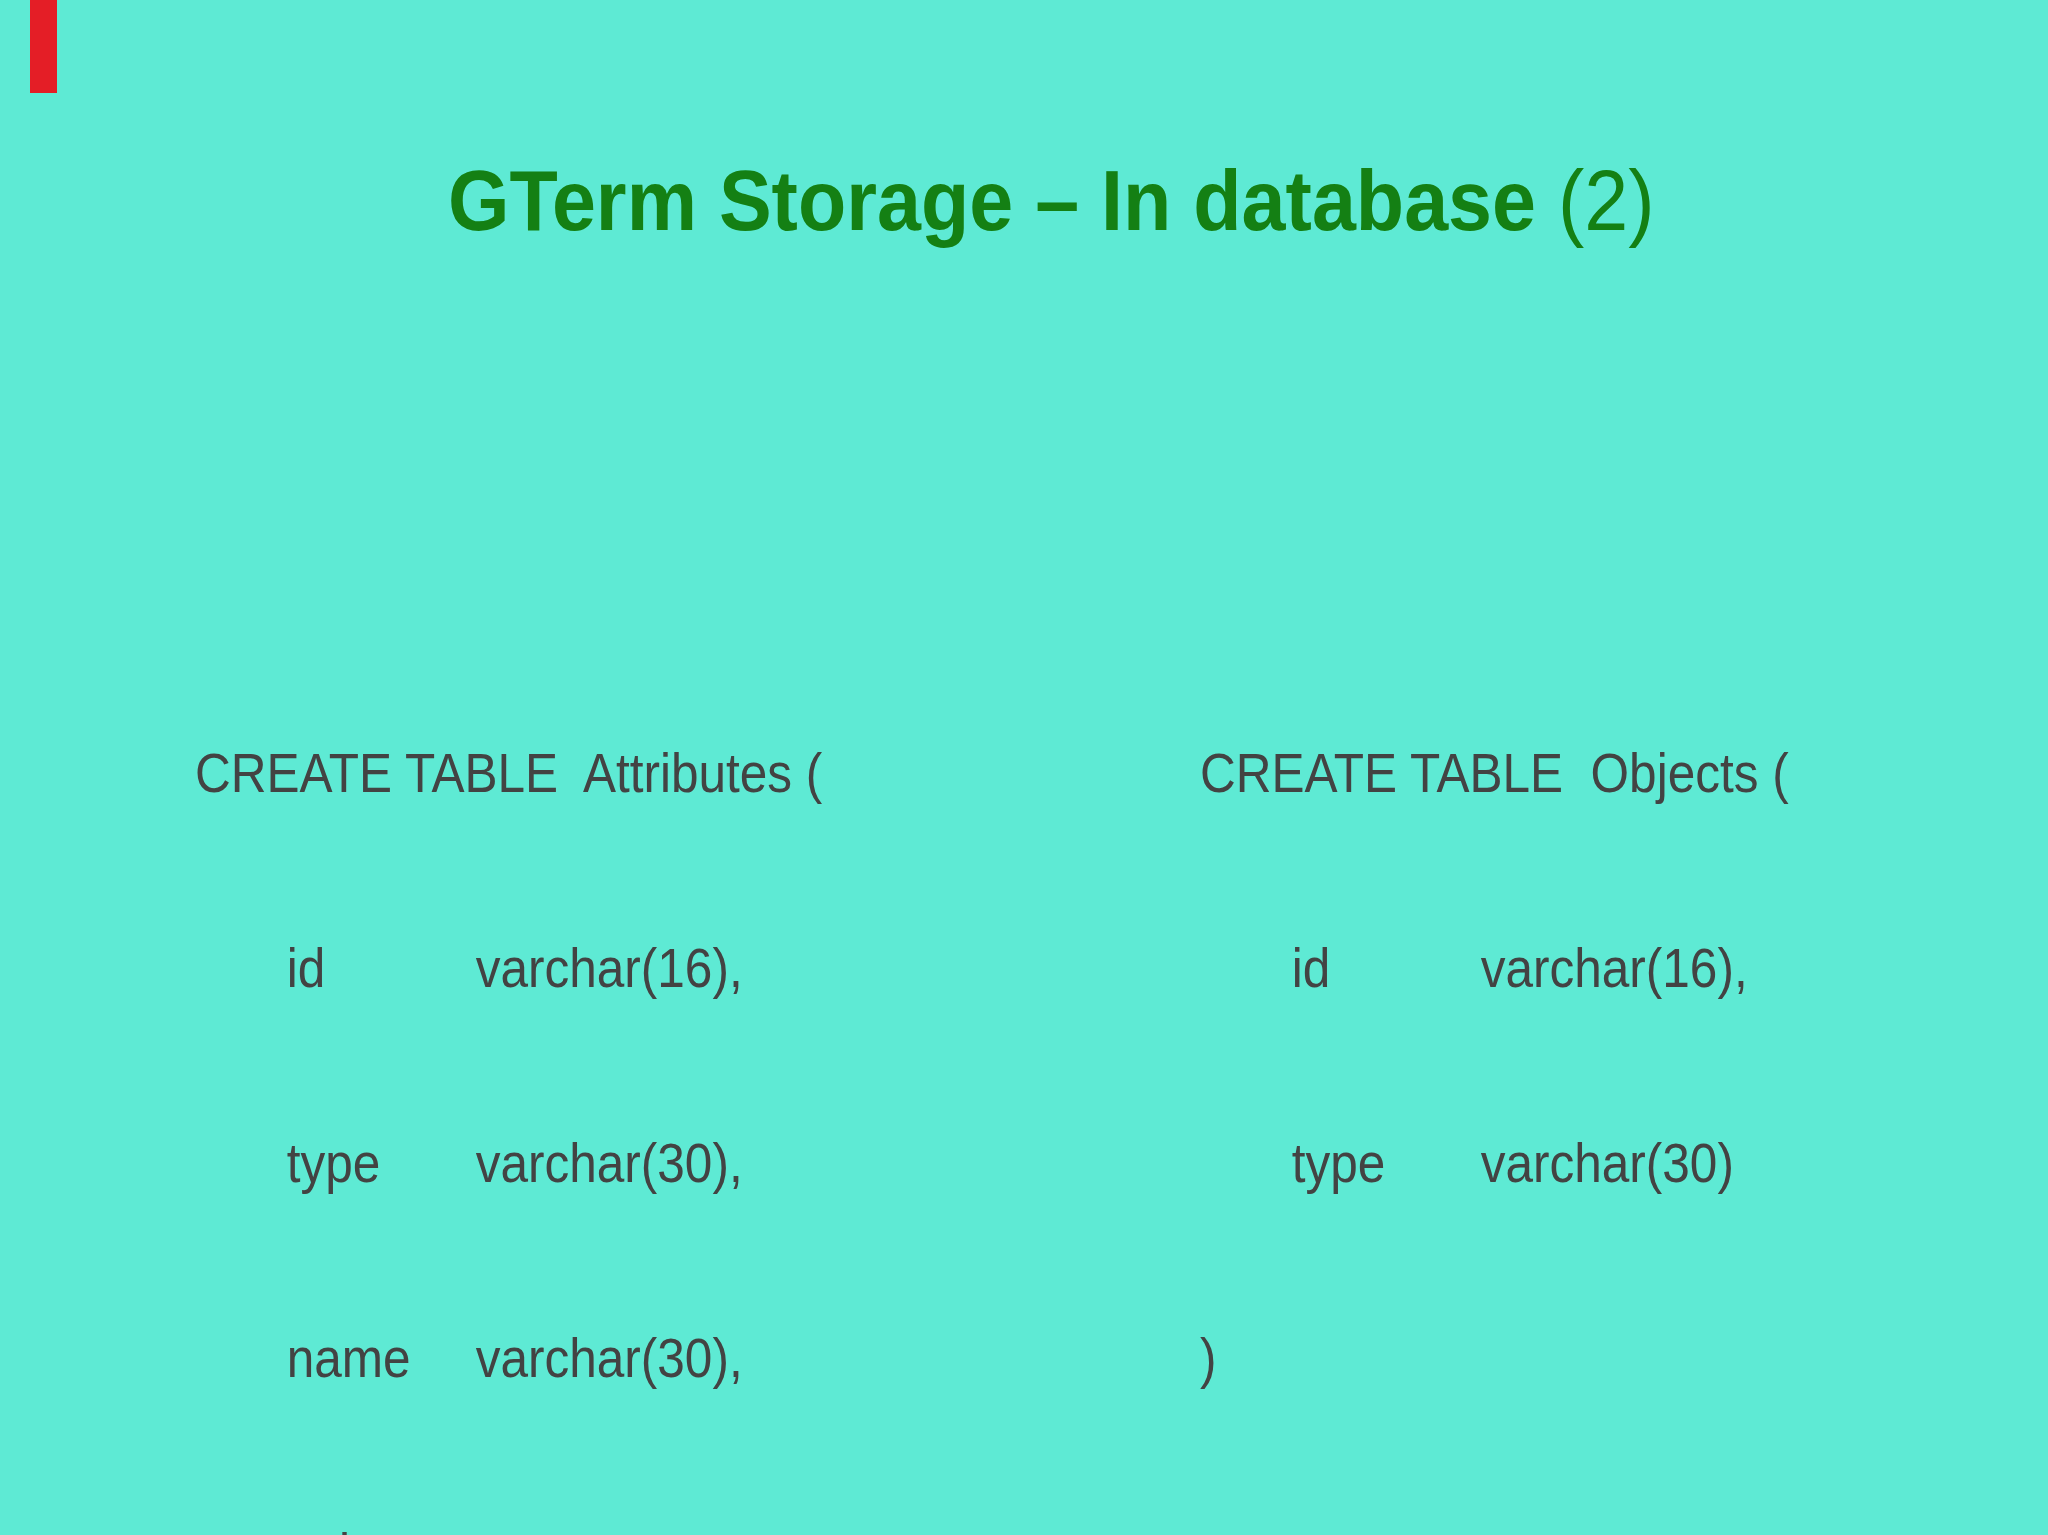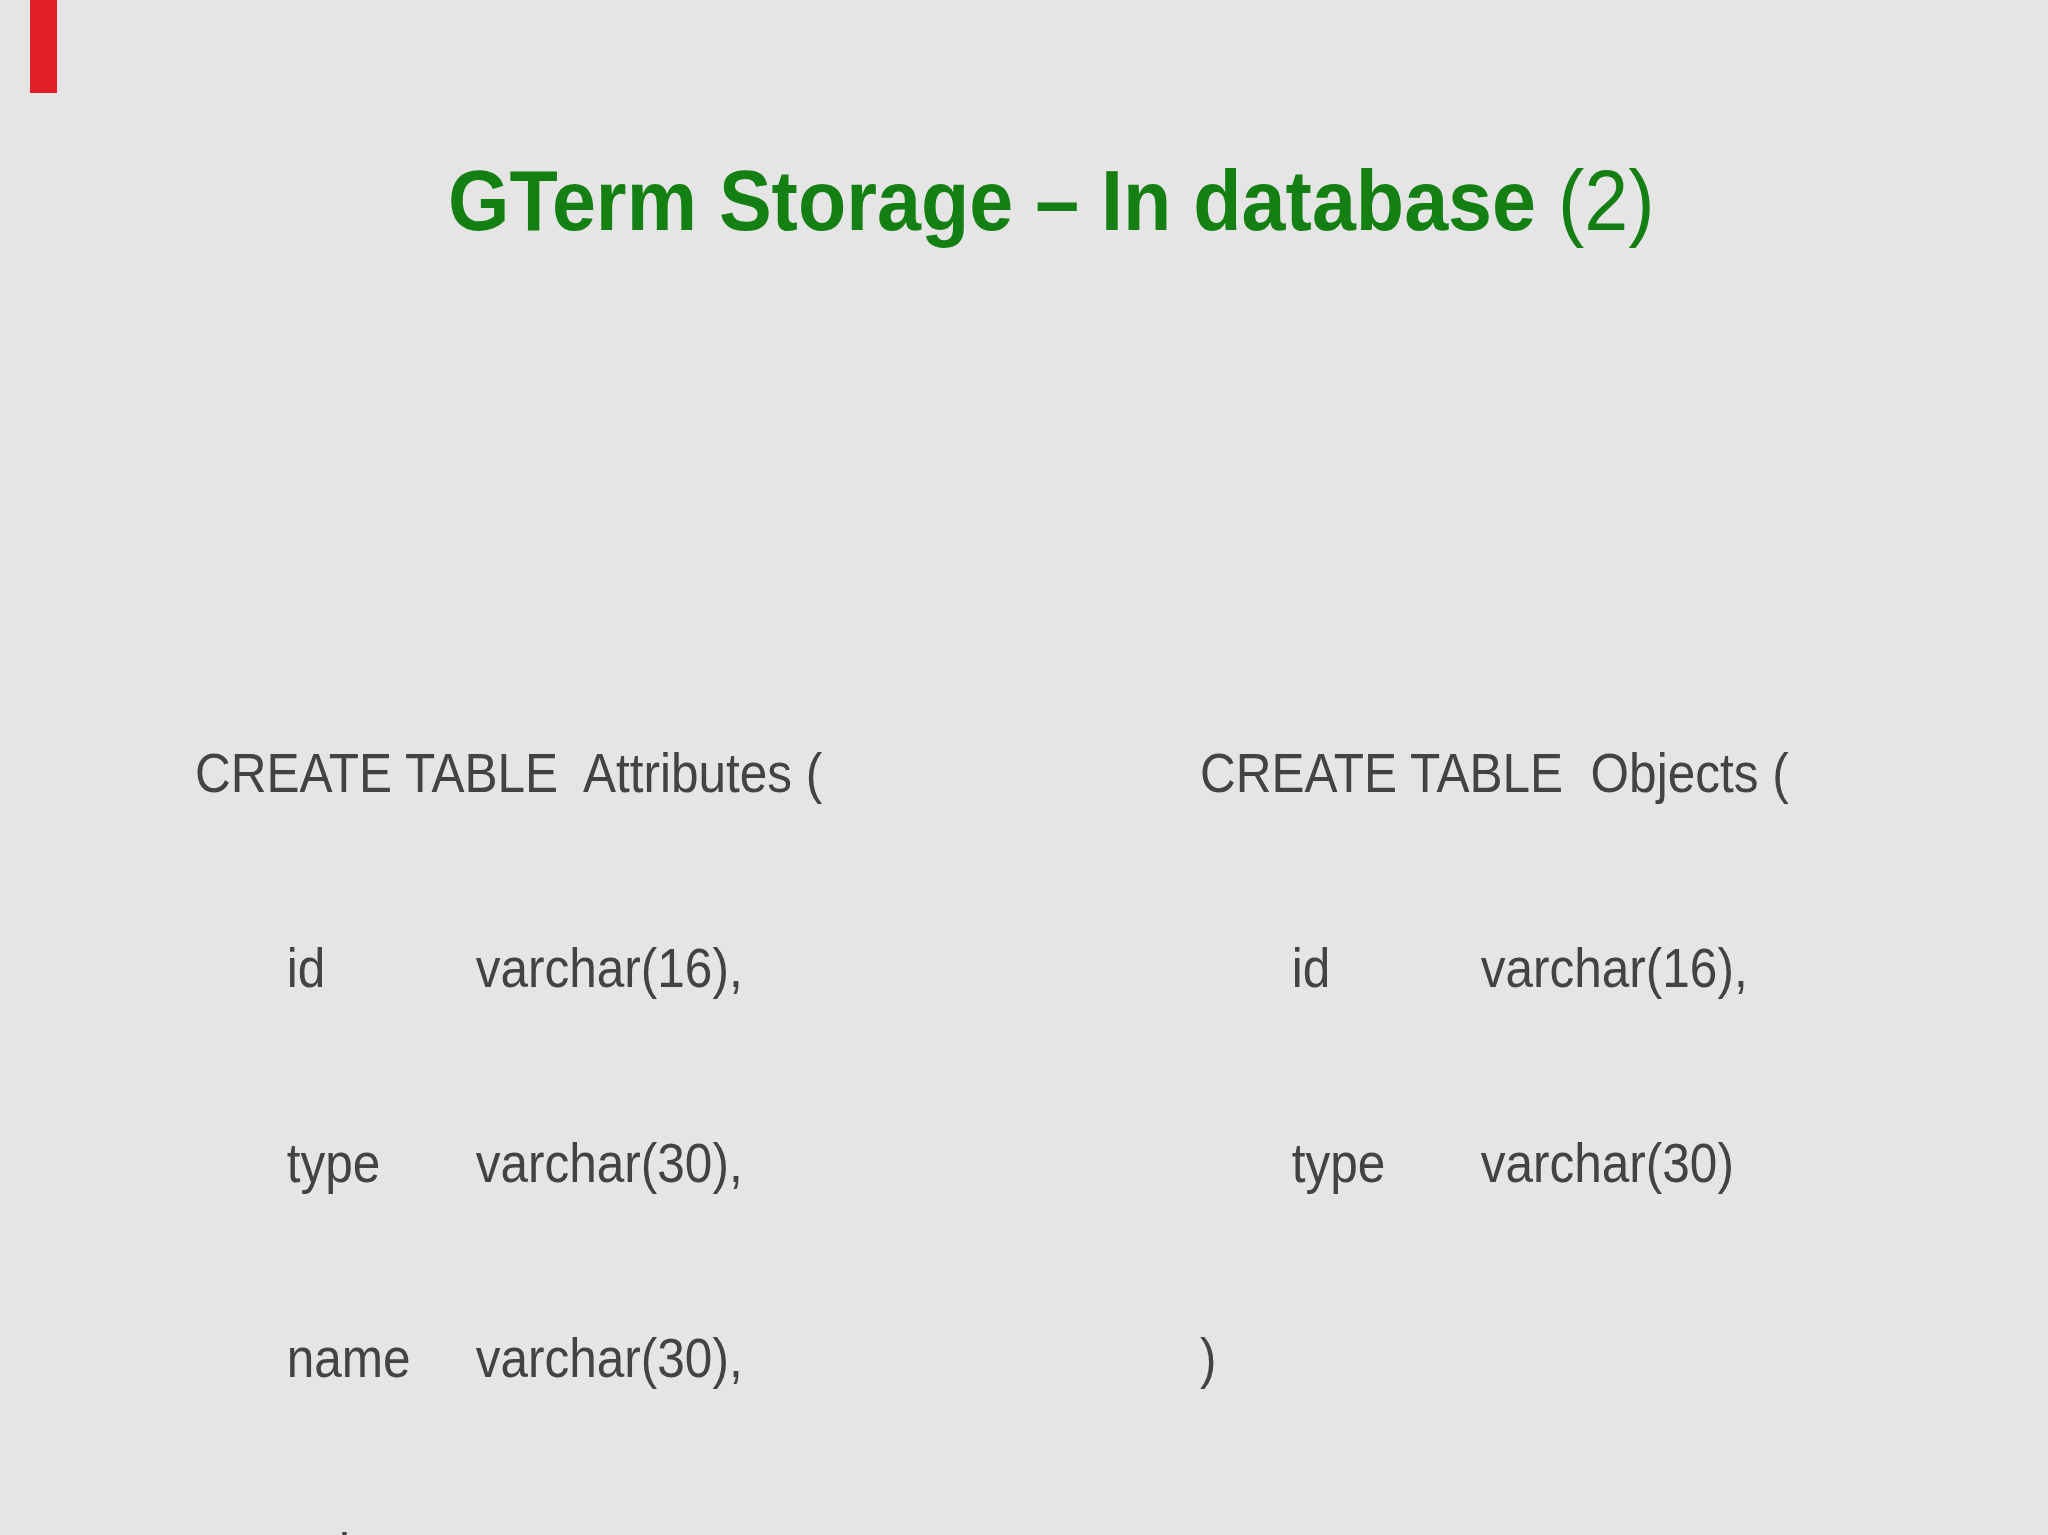--- a/index.html
+++ b/index.html
@@ -4,21 +4,21 @@
 <style>
   html, body {
     margin: 0;
     padding: 0;
     background: #ffffff;
   }
   .slide {
     position: relative;
     width: 2048px;
     height: 1535px;
-    background: #e5e5e5;
+    background: #5eead4;
     overflow: hidden;
     font-family: "Liberation Sans", "DejaVu Sans", sans-serif;
   }
   .red-marker {
     position: absolute;
     left: 30px;
     top: 0;
     width: 27px;
     height: 93px;
     background: #e41e26;

